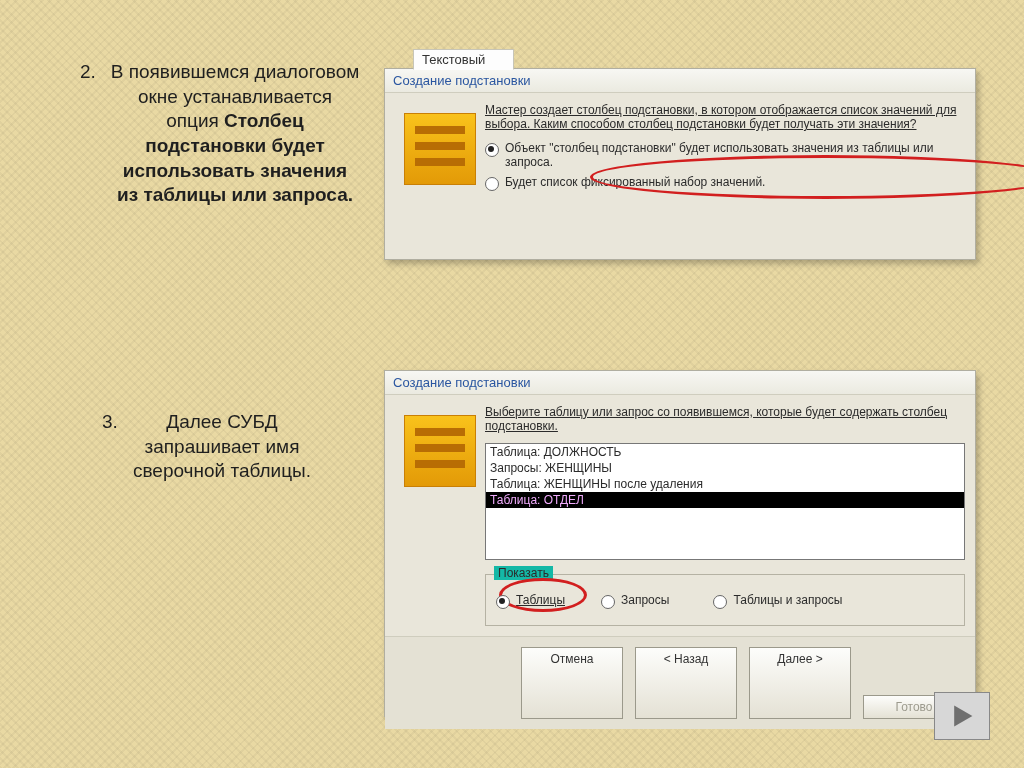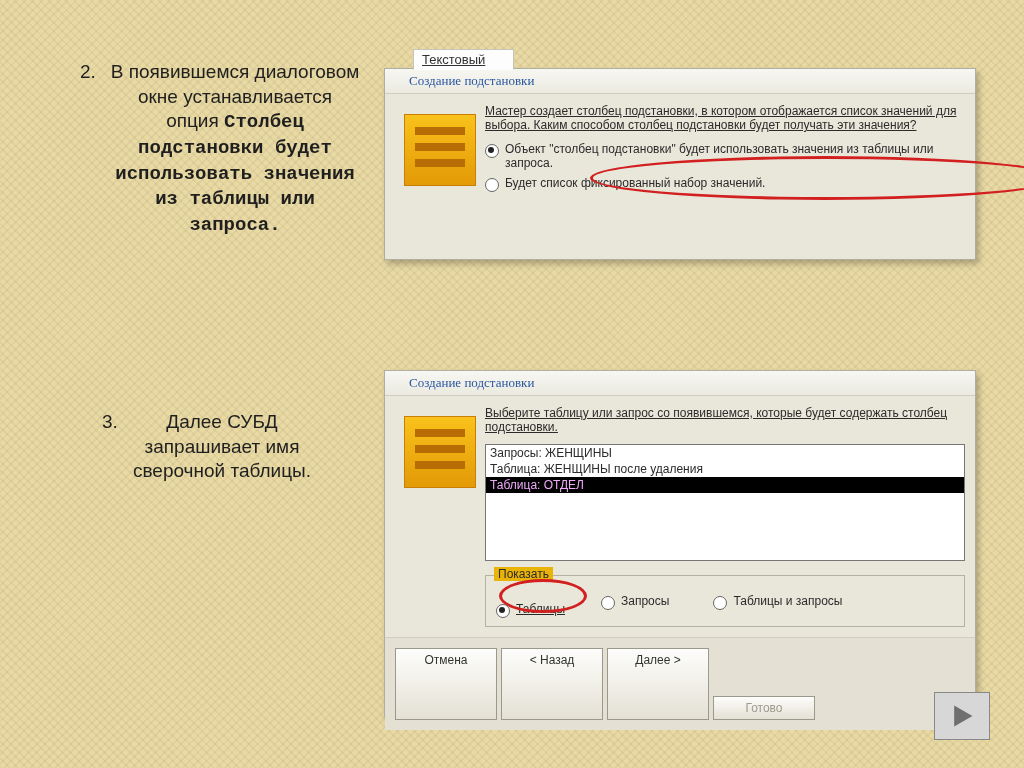--- a/index.html
+++ b/index.html
@@ -23,36 +23,35 @@
     position: absolute;
     color: #1f1f1f;
     font-size: 19px;
     line-height: 1.3;
     text-align: center;
   }
   .text-block .num {
     position: absolute;
     left: -30px; top: 0;
   }
-  .text-block b { font-weight: bold; font-family: Liberation Mono, monospace; }
+  .text-block b { font-weight: bold; }
 
   
   .dialog {
     position: absolute;
     background: #e9e6da;
     border: 1px solid #b0aea0;
     box-shadow: 3px 4px 6px rgba(0,0,0,0.25);
   }
   .dialog-title {
     background: linear-gradient(#f7f7f3, #ebeae0);
     color: #2a56a0;
     font-size: 13px;
-    padding: 4px 24px;
+    padding: 4px 8px;
     border-bottom: 1px solid #cfcdbe;
-    font-family: Liberation Serif, serif;
   }
   .dialog-body {
     display: flex;
     padding: 10px;
   }
   .icon-col {
     width: 90px;
     min-width: 90px;
     display: flex;
     align-items: flex-start;
@@ -113,21 +112,20 @@
   #dialog1 { left: 384px; top: 68px; width: 590px; height: 190px; }
   #dialog1 .tab {
     position: absolute;
     top: -20px; left: 28px;
     background: #fdfdfd;
     border: 1px solid #c7c5b7;
     border-bottom: 1px solid #fdfdfd;
     padding: 2px 28px 2px 8px;
     font-size: 13px;
     color: #333;
-    text-decoration: underline;
   }
   #circle1 { left: 105px; top: 52px; width: 465px; height: 38px; border-radius: 50% / 50%; }
 
   
   #dialog2 { left: 384px; top: 370px; width: 590px; height: 345px; }
   .listbox {
     border: 1px solid #777;
     background: #fff;
     font-size: 12px;
     height: 115px;
@@ -139,30 +137,31 @@
   }
   .group {
     border: 1px solid #b5b2a3;
     margin-top: 14px;
     padding: 10px 10px 8px 10px;
     position: relative;
   }
   .group-label {
     position: absolute;
     top: -9px; left: 8px;
-    background: #eab308;
+    background: #14b8a6;
     font-size: 12px;
     padding: 0 4px;
   }
-  .show-row { display: flex; gap: 28px; align-items: flex-end; font-size: 12px; }
+  .show-row { display: flex; gap: 28px; align-items: center; font-size: 12px; }
   #circle2 { left: 3px; top: -7px; width: 82px; height: 28px; }
 
   .button-row {
     display: flex;
-    gap: 4px;
+    justify-content: flex-end;
+    gap: 12px;
     padding: 10px;
     border-top: 1px solid #cfcdbe;
     background: #e4e1d4;
   }
   .btn {
     min-width: 84px;
     padding: 4px 8px;
     font-size: 12px;
     text-align: center;
     background: linear-gradient(#fdfdfb, #e4e1d4);
@@ -232,20 +231,21 @@
       <div class="icon-col">
         <div class="wiz-icon">
           <div class="bar b1"></div>
             <div class="bar b2"></div>
             <div class="bar b3"></div>
         </div>
       </div>
       <div class="content-col">
         <p>Выберите таблицу или запрос со появившемся, которые будет содержать столбец подстановки.</p>
         <div class="listbox">
+          <div class="item">Таблица: ДОЛЖНОСТЬ</div>
           <div class="item">Запросы: ЖЕНЩИНЫ</div>
           <div class="item">Таблица: ЖЕНЩИНЫ после удаления</div>
           <div class="item selected">Таблица: ОТДЕЛ</div>
         </div>
         <div class="group">
           <span class="group-label">Показать</span>
           <div class="show-row" style="position:relative;">
             <div id="circle2" class="red-circle"></div>
             <div class="radio-row" style="margin:0;">
               <span class="radio checked"></span>

